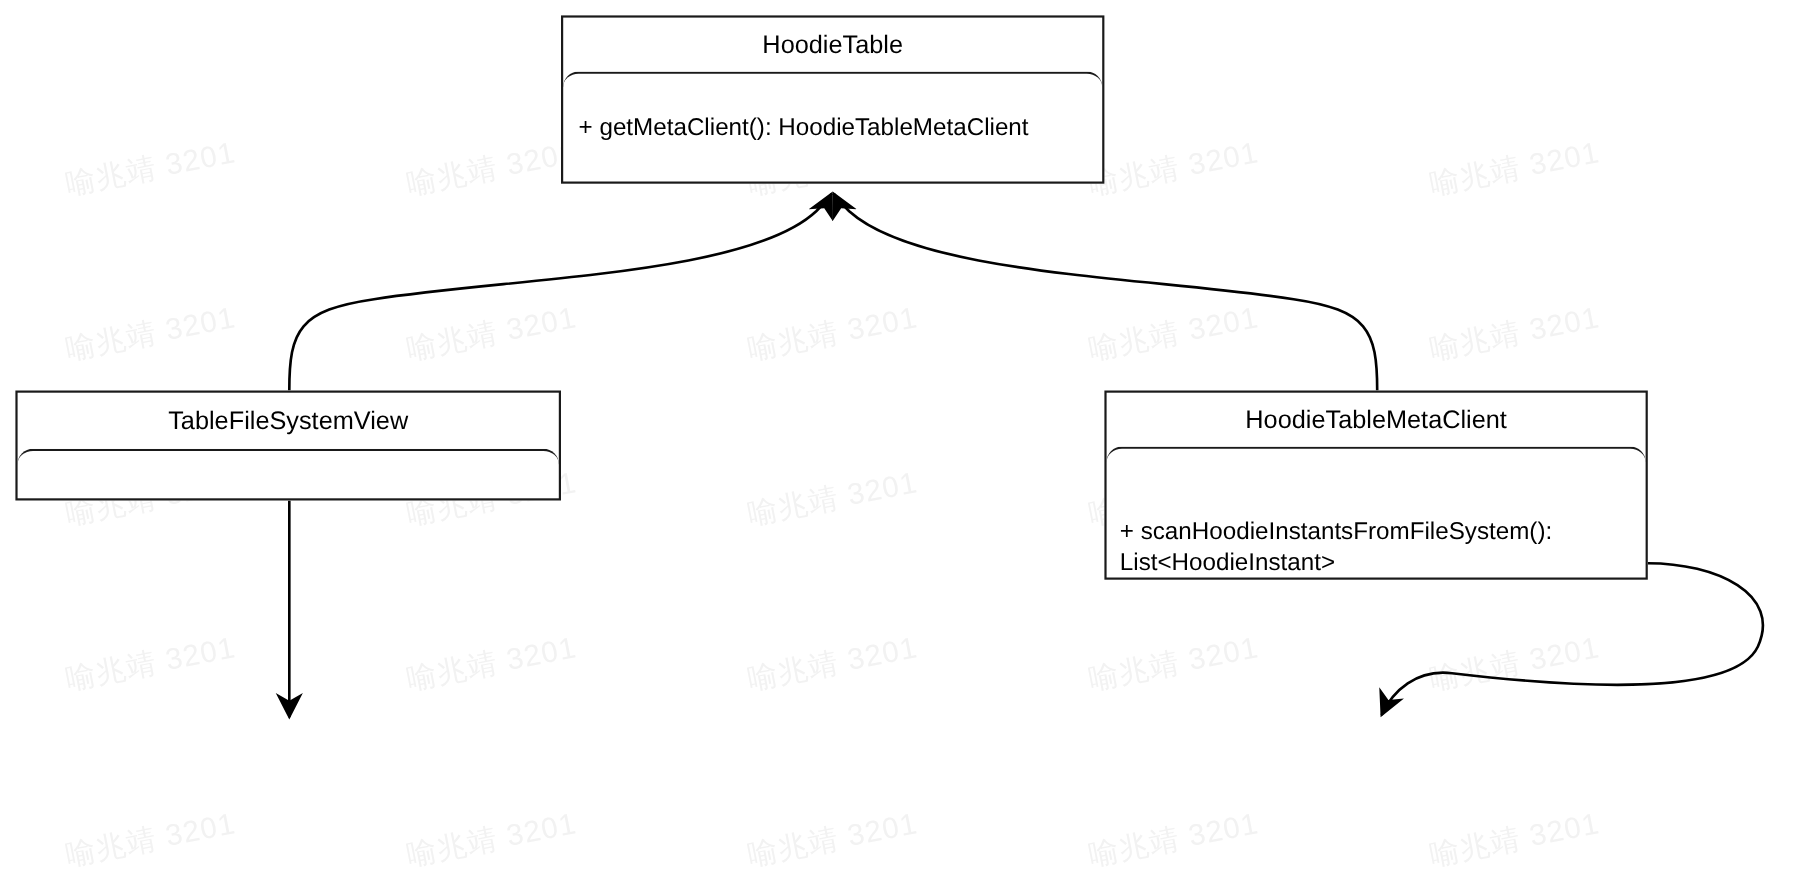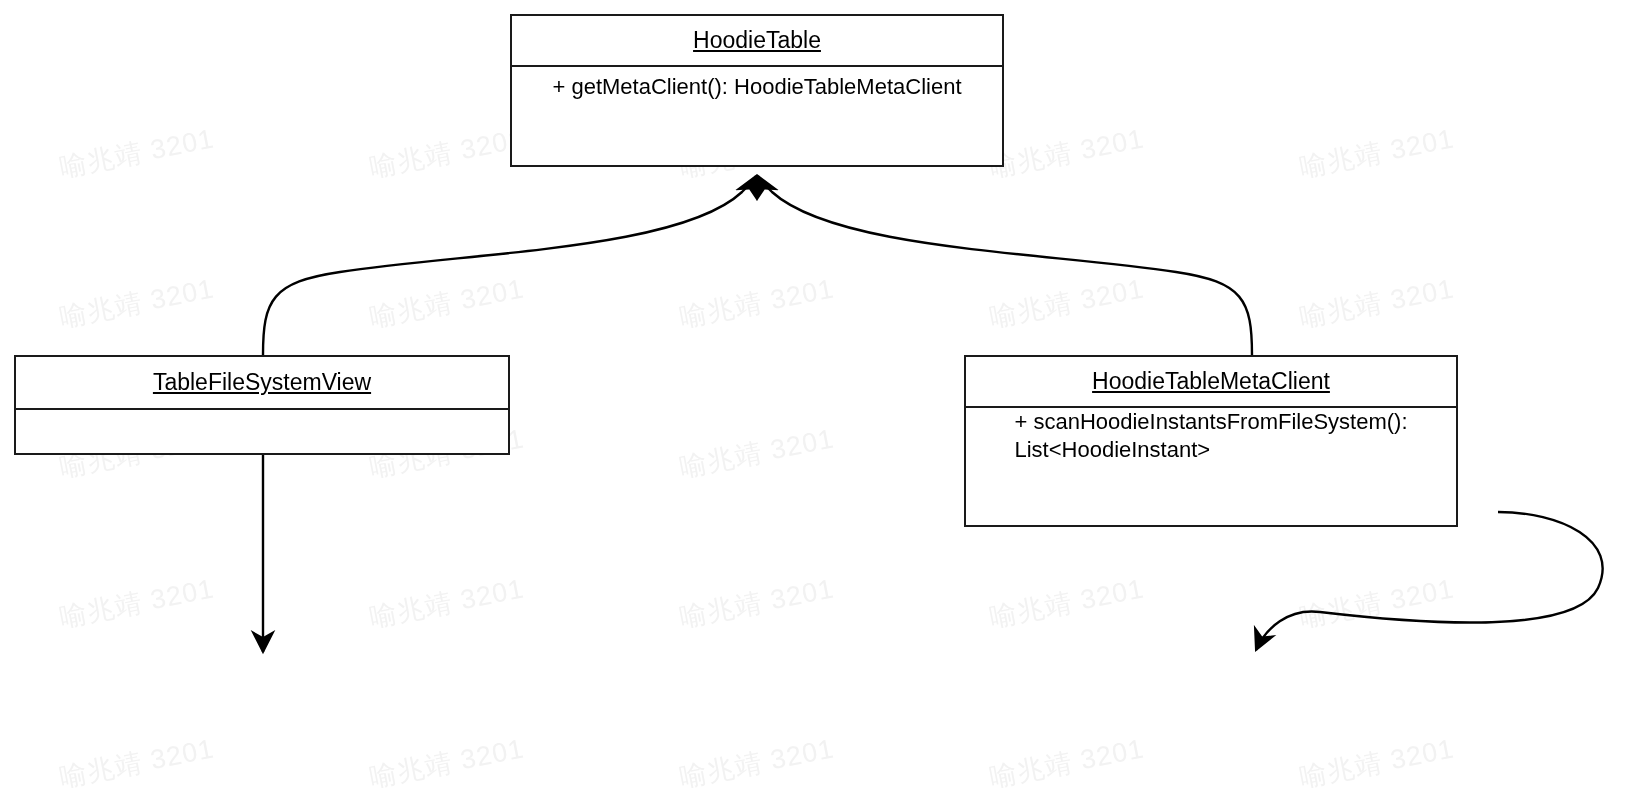--- a/index.html
+++ b/index.html
@@ -60,30 +60,30 @@
   .class-title {
     box-sizing: border-box;
     width: 100%;
     text-align: center;
     font-size: 23px;
     color: #000000;
     display: flex;
     align-items: center;
     justify-content: center;
     line-height: 1.2;
-    text-decoration: underline;
   }
   .compartment {
     box-sizing: border-box;
     width: 100%;
     border-top: 2px solid #1a1a1a;
     display: flex;
-    flex-direction: row;
+    flex-direction: column;
     justify-content: center;
     padding: 0 14px;
+    border-radius: 14px;
   }
   .member {
     font-size: 22px;
     color: #000000;
     line-height: 1.28;
     text-align: left;
     white-space: pre-line;
   }
   .compartment.empty {
     min-height: 44px;
@@ -91,24 +91,24 @@
 
   
   #box-hoodie-table         { left: 510px;  top: 14px;  width: 494px; height: 153px; }
   #box-hoodie-table .class-title { height: 49px; }
   #box-hoodie-table .compartment { flex: 1; justify-content: space-around; padding: 6px 14px; }
 
   #box-table-file-system-view { left: 14px; top: 355px; width: 496px; height: 100px; }
   #box-table-file-system-view .class-title { height: 51px; }
   #box-table-file-system-view .compartment { flex: 1; }
 
-  #box-hoodie-table-meta-client { left: 964px; top: 355px; width: 494px; height: 172px; }
+  #box-hoodie-table-meta-client { left: 1004px; top: 355px; width: 494px; height: 172px; }
   #box-hoodie-table-meta-client .class-title { height: 49px; }
   #box-hoodie-table-meta-client .compartment-1 { height: 46px; padding: 0 12px; }
-  #box-hoodie-table-meta-client .compartment-2 { flex: 1; padding: 0 12px; }
+  #box-hoodie-table-meta-client .compartment-2 { flex: 1; padding: 0 12px; justify-content: flex-end; }
 
   #box-embedded-timeline-service { left: 14px; top: 658px; width: 496px; height: 94px; }
   #box-embedded-timeline-service .class-title { height: 49px; }
   #box-embedded-timeline-service .compartment { flex: 1; }
 
   #box-hoodie-active-timeline { left: 1004px; top: 658px; width: 494px; height: 94px; }
   #box-hoodie-active-timeline .class-title { height: 49px; }
   #box-hoodie-active-timeline .compartment { flex: 1; }
 </style>
 </head>

